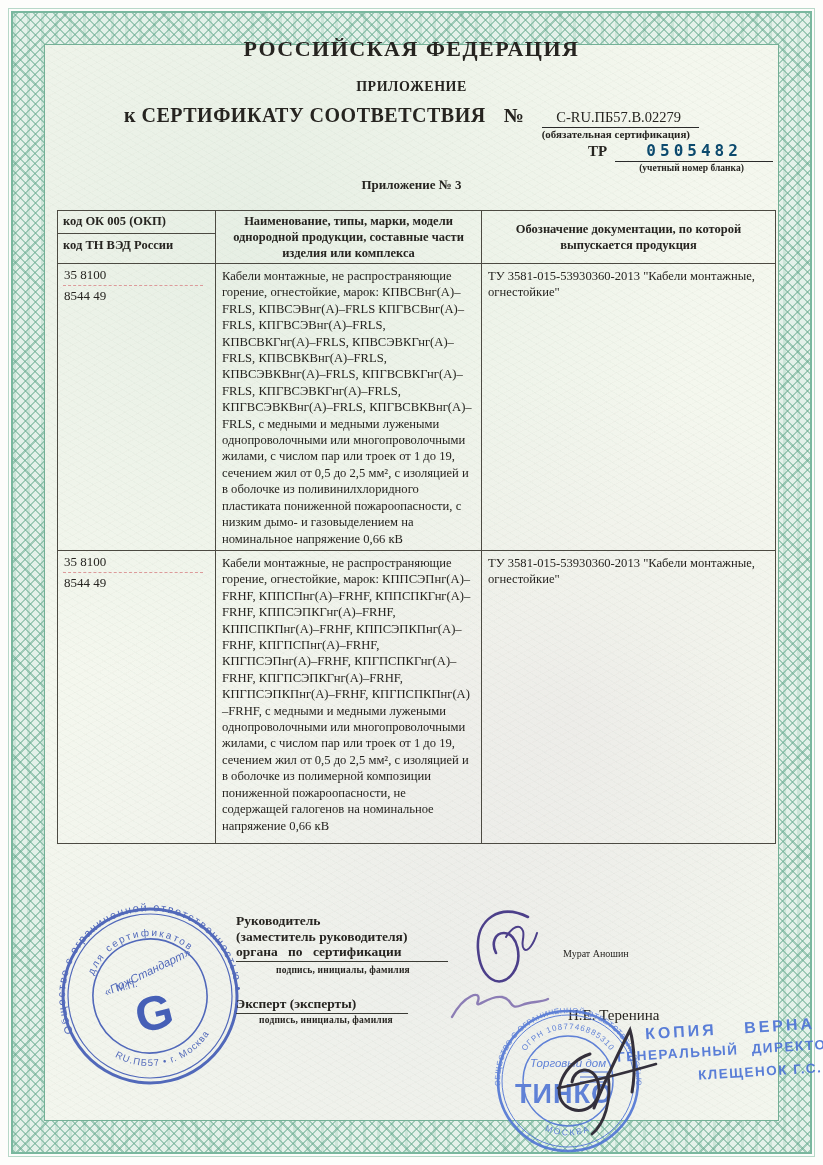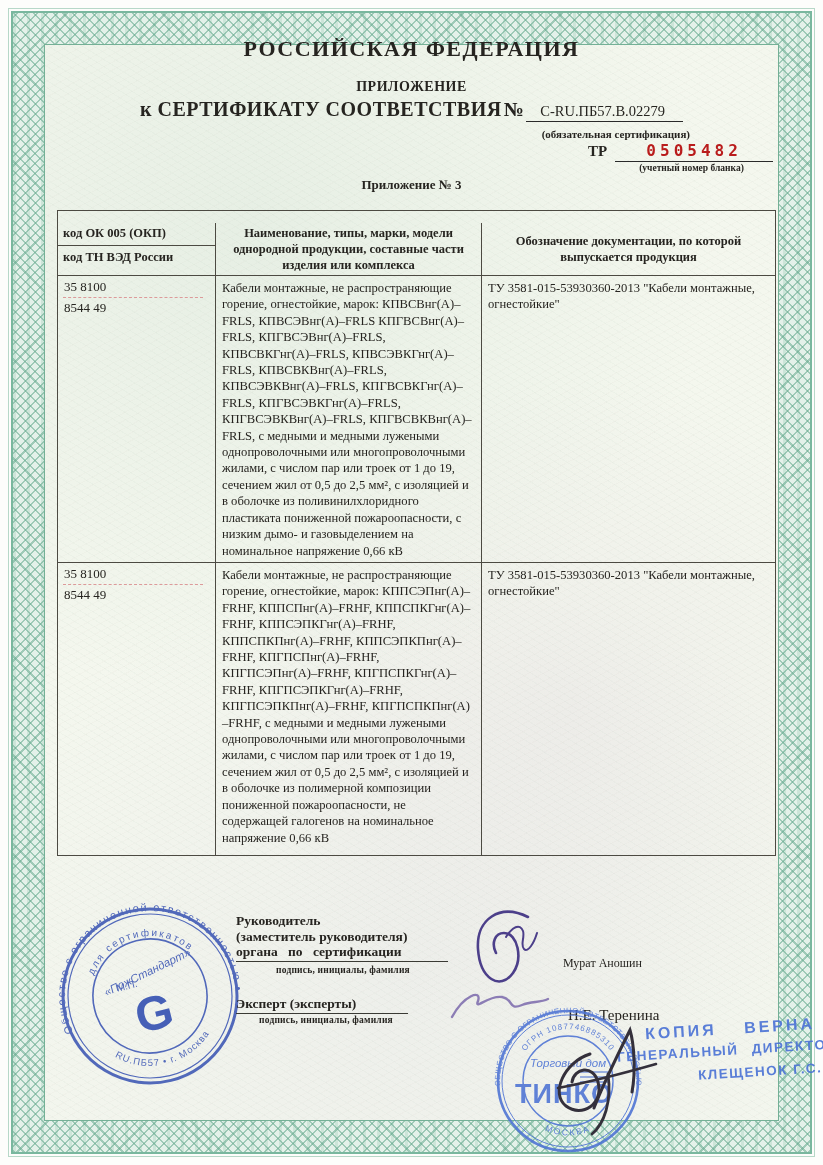--- a/index.html
+++ b/index.html
@@ -29,61 +29,61 @@
       repeating-linear-gradient(32deg, rgba(150,180,160,.06) 0 1px, rgba(0,0,0,0) 1px 6px),
       repeating-linear-gradient(-28deg, rgba(190,170,160,.05) 0 1px, rgba(0,0,0,0) 1px 7px),
       #f4f7ee;
   }
 
   .abs { position:absolute; }
   .ctr { left:0; right:0; text-align:center; }
 
   .t-fed   { top:36px; font-size:22px; font-weight:bold; letter-spacing:1.5px; }
   .t-pril  { top:79px; font-size:14px; font-weight:bold; letter-spacing:.5px; }
-  .t-cert  { top:98px; display:flex; justify-content:center; align-items:baseline; gap:2px; }
+  .t-cert  { top:104px; display:flex; justify-content:center; align-items:baseline; gap:18px; }
   .t-cert .big { font-size:20px; font-weight:bold; letter-spacing:.5px; white-space:nowrap; }
   .t-cert .num { font-size:14.5px; border-bottom:1.5px solid #2a2a2a; padding:0 18px 1px 14px; }
   .t-oblig { top:128px; left:0; width:690px; text-align:right; font-size:11px; font-weight:bold; }
 
   .tr-block { top:141px; left:588px; width:185px; }
   .tr-row { display:flex; align-items:baseline; }
   .tr-lbl { font-size:15px; font-weight:bold; margin-right:8px; }
   .tr-line { flex:1; border-bottom:1.2px solid #2a2a2a; text-align:center;
              font-family:"DejaVu Sans Mono", monospace; font-weight:bold;
-             font-size:16px; letter-spacing:4px; color:#b91c1c; padding-bottom:1px; }
+             font-size:16px; letter-spacing:4px; color:#0c4a6e; padding-bottom:1px; }
   .tr-cap { font-size:9.5px; font-weight:bold; text-align:center; margin:1px 0 0 22px; }
 
   .t-app   { top:177px; font-size:13px; font-weight:bold; }
   .t-list  { top:193px; font-size:13px; font-weight:bold; letter-spacing:.1px; }
 
   
   .tbl { position:absolute; left:57px; top:210px; width:719px; border:1.6px solid #4c4a42; }
   .trow { display:flex; border-top:1.4px solid #4c4a42; }
   .trow:first-child { border-top:none; }
   .c1 { width:158px; border-right:1.4px solid #4c4a42; }
   .c2 { width:266px; border-right:1.4px solid #4c4a42; }
   .c3 { flex:1; }
-  .hrow { min-height:50px;margin-top:12px; }
+  .hrow { min-height:50px; }
   .hrow .c2, .hrow .c3 { display:flex; align-items:center; justify-content:center;
       text-align:center; font-weight:bold; font-size:12.5px; line-height:16px; padding:2px 6px; }
   .h-c1-top { border-bottom:1.4px solid #4c4a42; padding:3px 4px 4px 5px; font-weight:bold; font-size:12.5px; }
   .h-c1-bot { padding:4px 4px 3px 5px; font-weight:bold; font-size:12.5px; }
   .brow1 { height:287px; }
   .brow2 { height:293px; }
   .cell-pad { padding:4px 6px 4px 6px; font-size:12.6px; line-height:16.4px; }
   .code-okp { font-size:13px; padding:3px 4px 1px 6px; }
   .code-dash { margin:1px 4px 1px 5px; border-bottom:1.6px dashed #dc9a9a; width:140px; }
   .code-tnved { font-size:13px; padding:1px 4px 0 6px; }
 
   
   .sig-title { left:236px; top:913px; width:214px; font-size:13.5px; font-weight:bold; line-height:15.5px; }
   .sig-title .just { word-spacing:7px; }
   .sig-uline { border-bottom:1.3px solid #3a3a34; width:212px; margin-top:1px; }
   .sig-cap { font-size:9.5px; font-weight:bold; margin-top:1px; letter-spacing:.2px;text-align:center; }
-  .head-name { left:563px; top:948px; font-size:12px;margin-top:8px; }
+  .head-name { left:563px; top:948px; font-size:10px; }
   .expert-blk { left:236px; top:996px; width:180px; }
   .expert-t { font-size:13.5px; font-weight:bold; border-bottom:1.3px solid #3a3a34; padding-bottom:1px; width:172px; }
   .expert-name { left:568px; top:1007px; font-size:15px; }
 
   
   svg text { font-family:"Liberation Sans", sans-serif; }
   .stamp { opacity:.88; }
   .copy-stamp { font-family:"Liberation Sans", sans-serif; font-weight:bold; color:#4d74d6;
                 transform:rotate(-3.5deg); white-space:nowrap; opacity:.92; }
   .cs1 { left:645px; top:1020px; font-size:16px; letter-spacing:3px; word-spacing:20px; }

